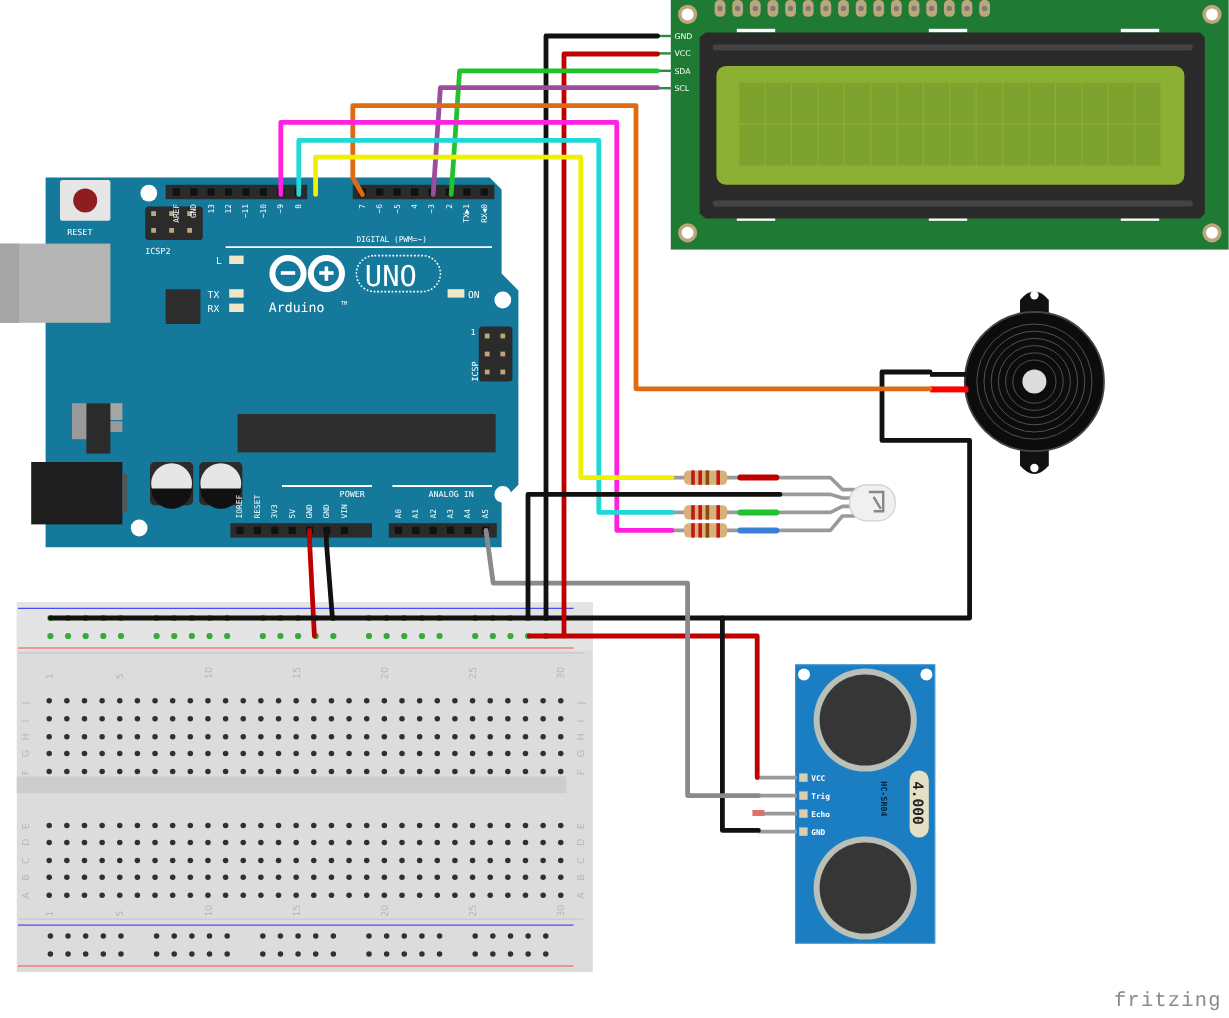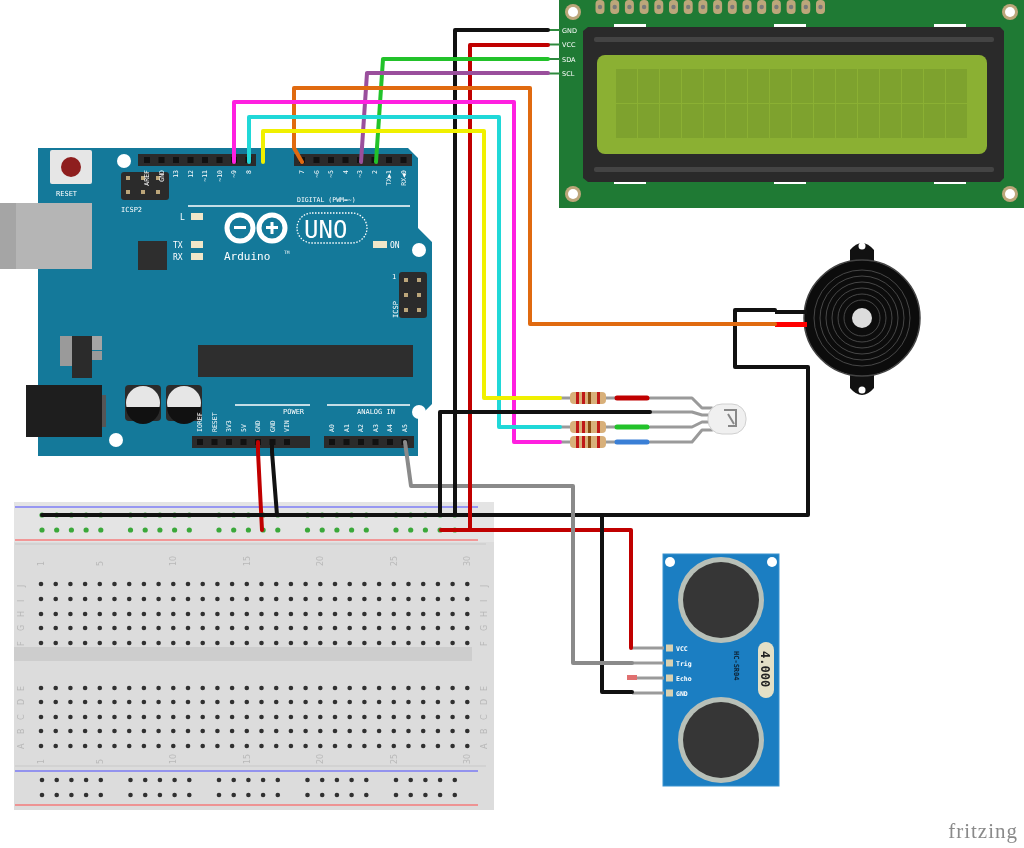--- a/index.html
+++ b/index.html
@@ -4,21 +4,21 @@
 <style>
   html,body{margin:0;padding:0;background:#fff;}
   body{width:1024px;height:848px;overflow:hidden;position:relative;font-family:"DejaVu Sans Mono",monospace;}
   svg{position:absolute;left:0;top:0;}
   .pinlbl{font-family:"DejaVu Sans Mono",monospace;font-size:6.5px;fill:#fff;}
   .lbl{font-family:"DejaVu Sans Mono",monospace;fill:#fff;}
   .bbnum{font-family:"DejaVu Sans",sans-serif;font-size:8px;fill:#b8b8b8;}
   .lcdlbl{font-family:"DejaVu Sans",sans-serif;font-size:6.5px;fill:#fff;}
   .hclbl{font-family:"DejaVu Sans Mono",monospace;font-size:6.5px;fill:#fff;font-weight:bold;}
   .wire{fill:none;stroke-linejoin:round;stroke-linecap:round;}
-  #fritzing-logo{position:absolute;right:6px;bottom:4px;font-family:Liberation Serif, serif;font-size:21px;color:#8a8a8a;letter-spacing:1px;}
+  #fritzing-logo{position:absolute;right:6px;bottom:4px;font-family:Liberation Mono, monospace;font-size:17px;color:#8a8a8a;letter-spacing:1px;}
 </style>
 </head>
 <body>
 
 <svg id="canvas" width="1024" height="848" viewBox="0 0 1024 848">
 
   <g id="breadboard">
     <rect x="14" y="502" width="480" height="308" fill="#dcdcdc"></rect>
     <rect x="14" y="502" width="480" height="40" fill="#e4e4e4"></rect>
     <line x1="15" y1="507" x2="478" y2="507" stroke="#4a4aff" stroke-width="1"></line>

